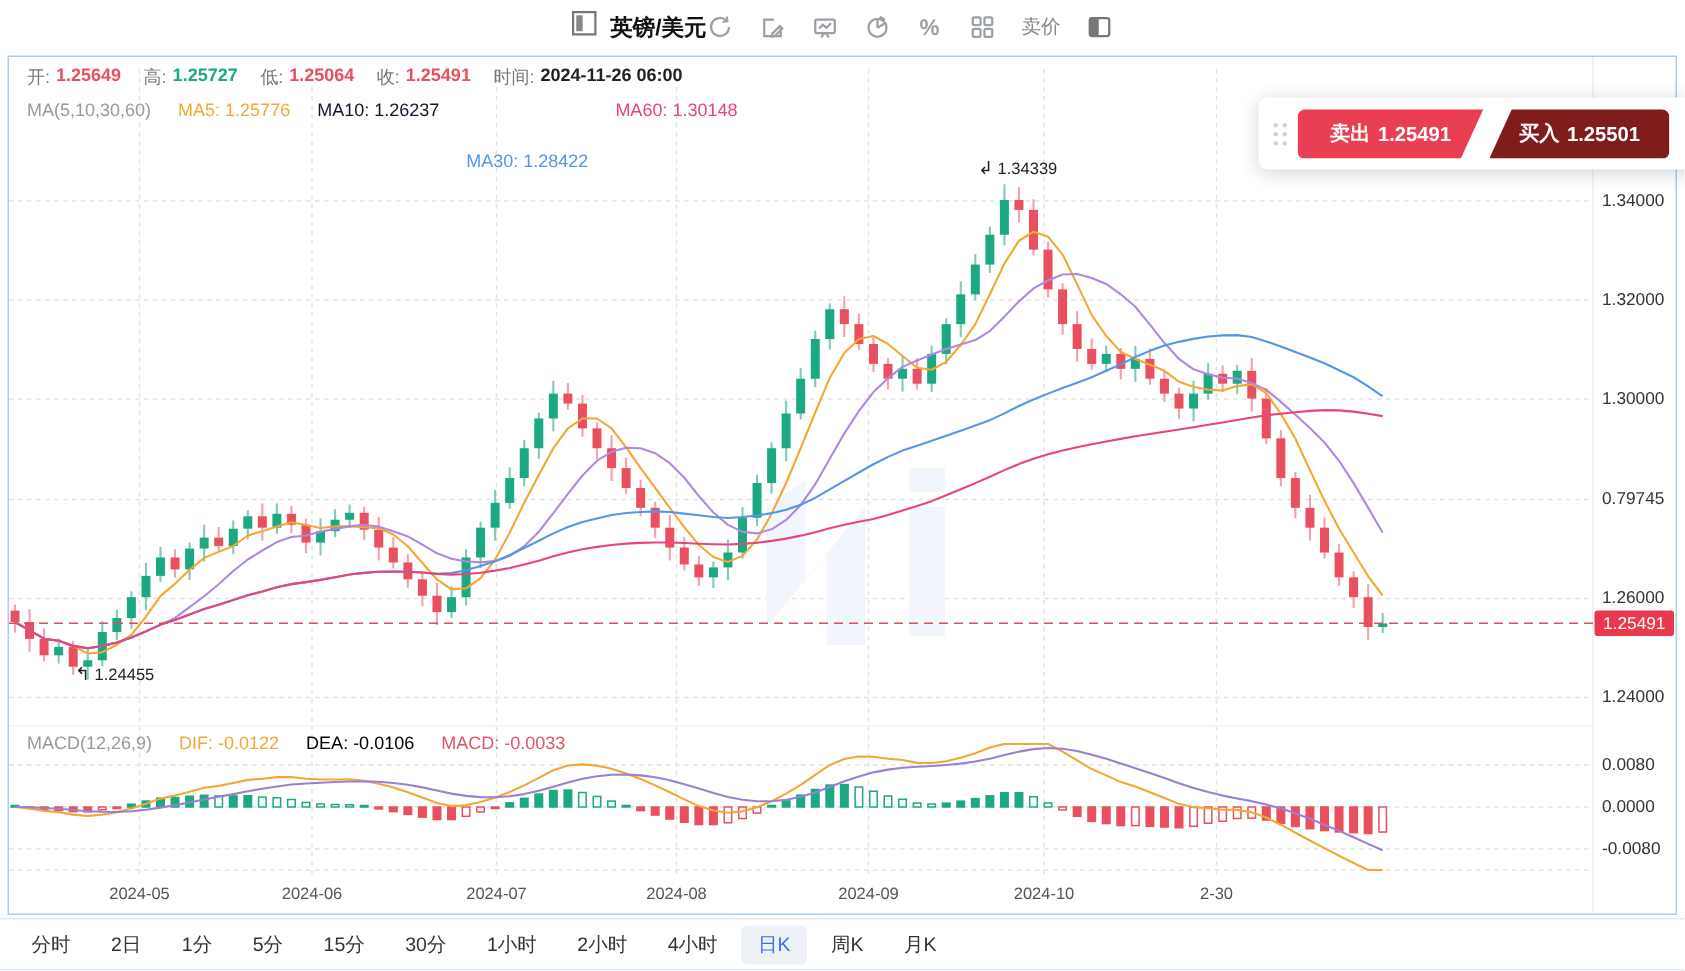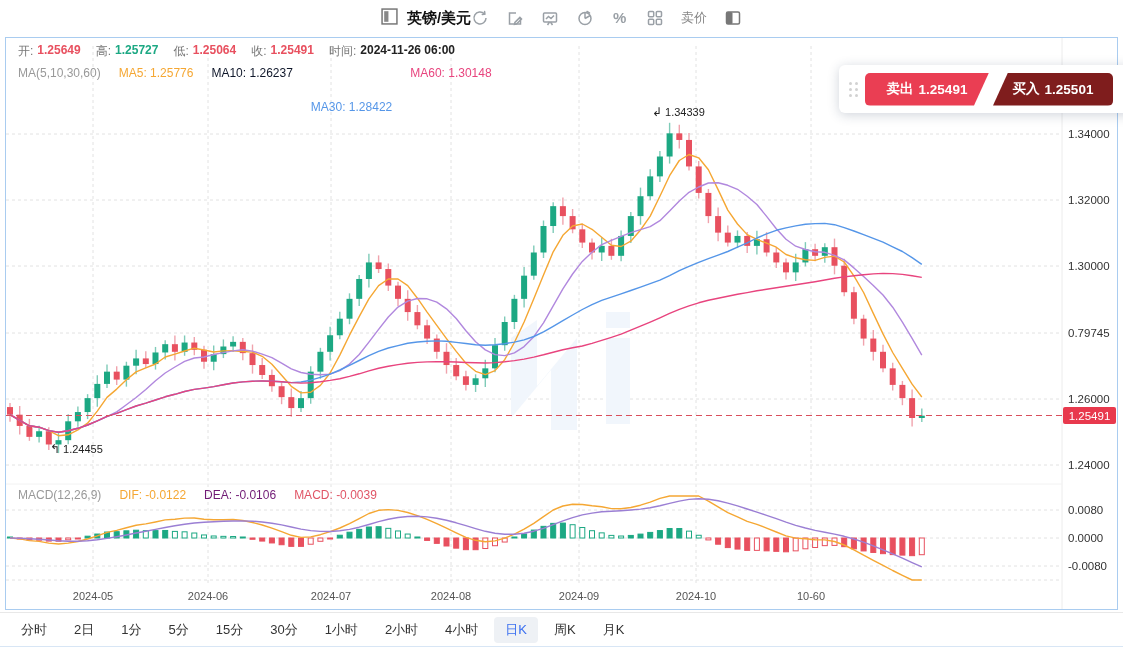--- a/index.html
+++ b/index.html
@@ -456,22 +456,22 @@
         <span style="color: #0f172a;">MA10: 1.26237</span>
         <span style="color: rgb(85, 150, 232); margin-top: 34px;">MA30: 1.28422</span>
         <span style="color: rgb(232, 68, 126);">MA60: 1.30148</span>
       </span>
   </div>
 
   <div class="macdrow">
     <span class="hd">MACD(12,26,9)</span>
     <span id="macd-items" style="display:flex;gap:18px">
         <span style="color: rgb(245, 167, 51);">DIF: -0.0122</span>
-        <span style="color: #701a75;">DEA: -0.0106</span>
-        <span style="color: rgb(224, 85, 102);">MACD: -0.0039</span>
+        <span style="color: #000000;">DEA: -0.0106</span>
+        <span style="color: rgb(224, 85, 102);">MACD: -0.0033</span>
       </span>
   </div>
 
   <div class="trade">
     <span class="dots">
         <i></i>
         <i></i>
         <i></i>
         <i></i>
         <i></i>
@@ -503,21 +503,21 @@
     <div class="ytick" style="top: 427px;">1.24000</div>
     <div class="ytick" style="top: 472px;">0.0080</div>
     <div class="ytick" style="top: 500px;">0.0000</div>
     <div class="ytick" style="top: 528px;">-0.0080</div>
     <div class="xlab" style="left: 87px;">2024-05</div>
     <div class="xlab" style="left: 202px;">2024-06</div>
     <div class="xlab" style="left: 325px;">2024-07</div>
     <div class="xlab" style="left: 445px;">2024-08</div>
     <div class="xlab" style="left: 573px;">2024-09</div>
     <div class="xlab" style="left: 690px;">2024-10</div>
-    <div class="xlab" style="left: 805px;">10-60</div>
+    <div class="xlab" style="left: 805px;">2-30</div>
   </div>
 
 <div class="tabbar" id="tabbar">
     <div class="tab">分时</div>
     <div class="tab">2日</div>
     <div class="tab">1分</div>
     <div class="tab">5分</div>
     <div class="tab">15分</div>
     <div class="tab">30分</div>
     <div class="tab">1小时</div>

